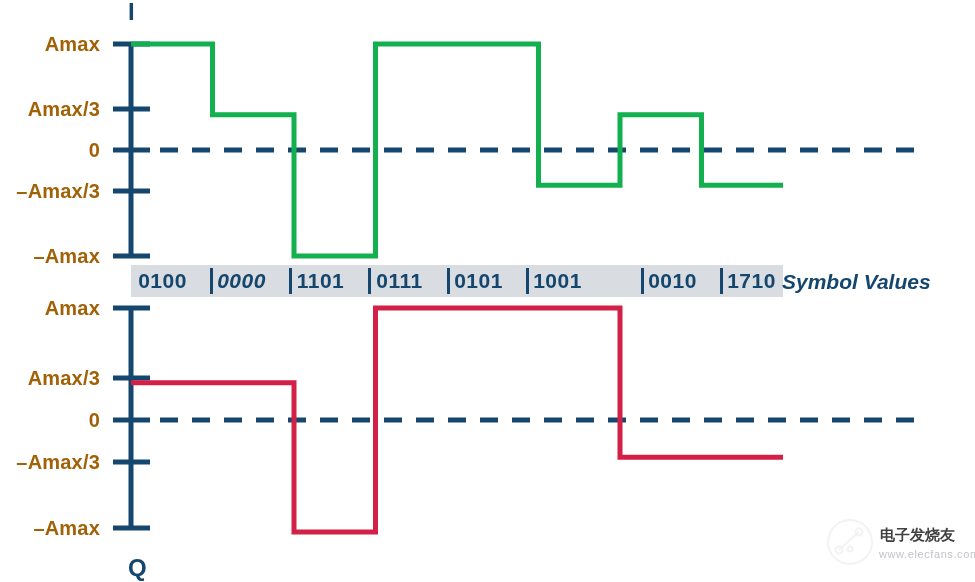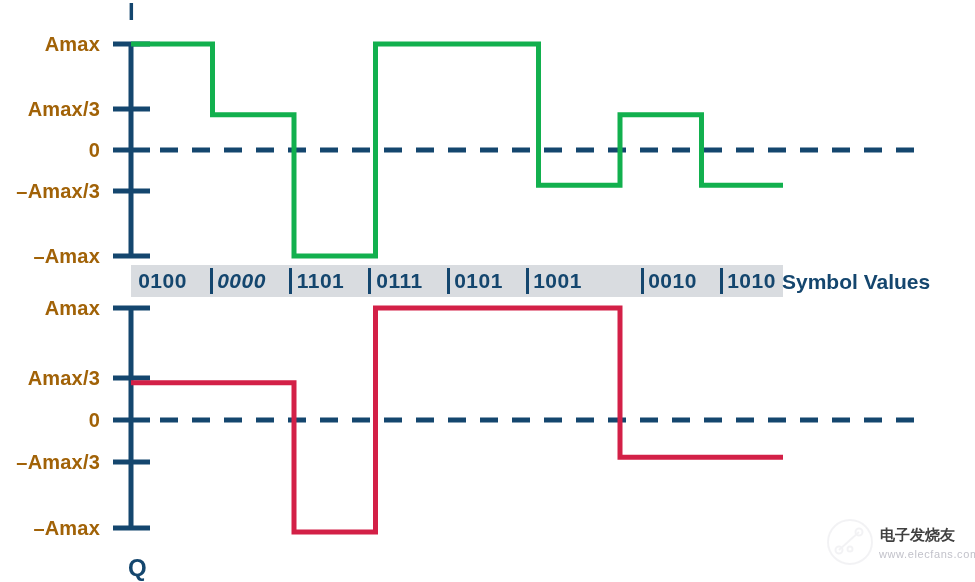--- a/index.html
+++ b/index.html
@@ -129,24 +129,24 @@
   </svg>
 
   <div id="symbol-band" style="left:131px; top:265px; width:652px; height:32px;">
       <div class="symbol-cell" style="flex: 1 1 0px;">0100</div>
       <div class="symbol-cell" style="flex: 1 1 0px; font-style: italic;">0000</div>
       <div class="symbol-cell" style="flex: 1 1 0px; border-radius: 6px;">1101</div>
       <div class="symbol-cell" style="flex: 1 1 0px;">0111</div>
       <div class="symbol-cell" style="flex: 1 1 0px; border-radius: 12px;">0101</div>
       <div class="symbol-cell" style="flex: 1 1 0px;">1001</div>
       <div class="symbol-cell" style="flex: 1 1 0px; margin-left: 36px;">0010</div>
-      <div class="symbol-cell" style="flex: 1 1 0px;">1010</div>
+      <div class="symbol-cell" style="flex: 1 1 0px;">1710</div>
     </div>
 
-  <div id="symbol-values-label" style="left:782px; top:282px;">Symbol Values</div>
+  <div id="symbol-values-label" style="left:782px; top:282px;font-style:italic;">Symbol Values</div>
 
   <div class="tick-label" style="left:0px; width:100px; top:308px;">Amax</div>
   <div class="tick-label" style="left:0px; width:100px; top:378px;">Amax/3</div>
   <div class="tick-label" style="left:0px; width:100px; top:420px;">0</div>
   <div class="tick-label" style="left:0px; width:100px; top:462px;">–Amax/3</div>
   <div class="tick-label" style="left:0px; width:100px; top:528px;">–Amax</div>
 
   <svg class="plot" id="q-plot" width="975" height="582">
 
     <line x1="131" y1="308" x2="131" y2="528" stroke="#14466e" stroke-width="5"></line>

